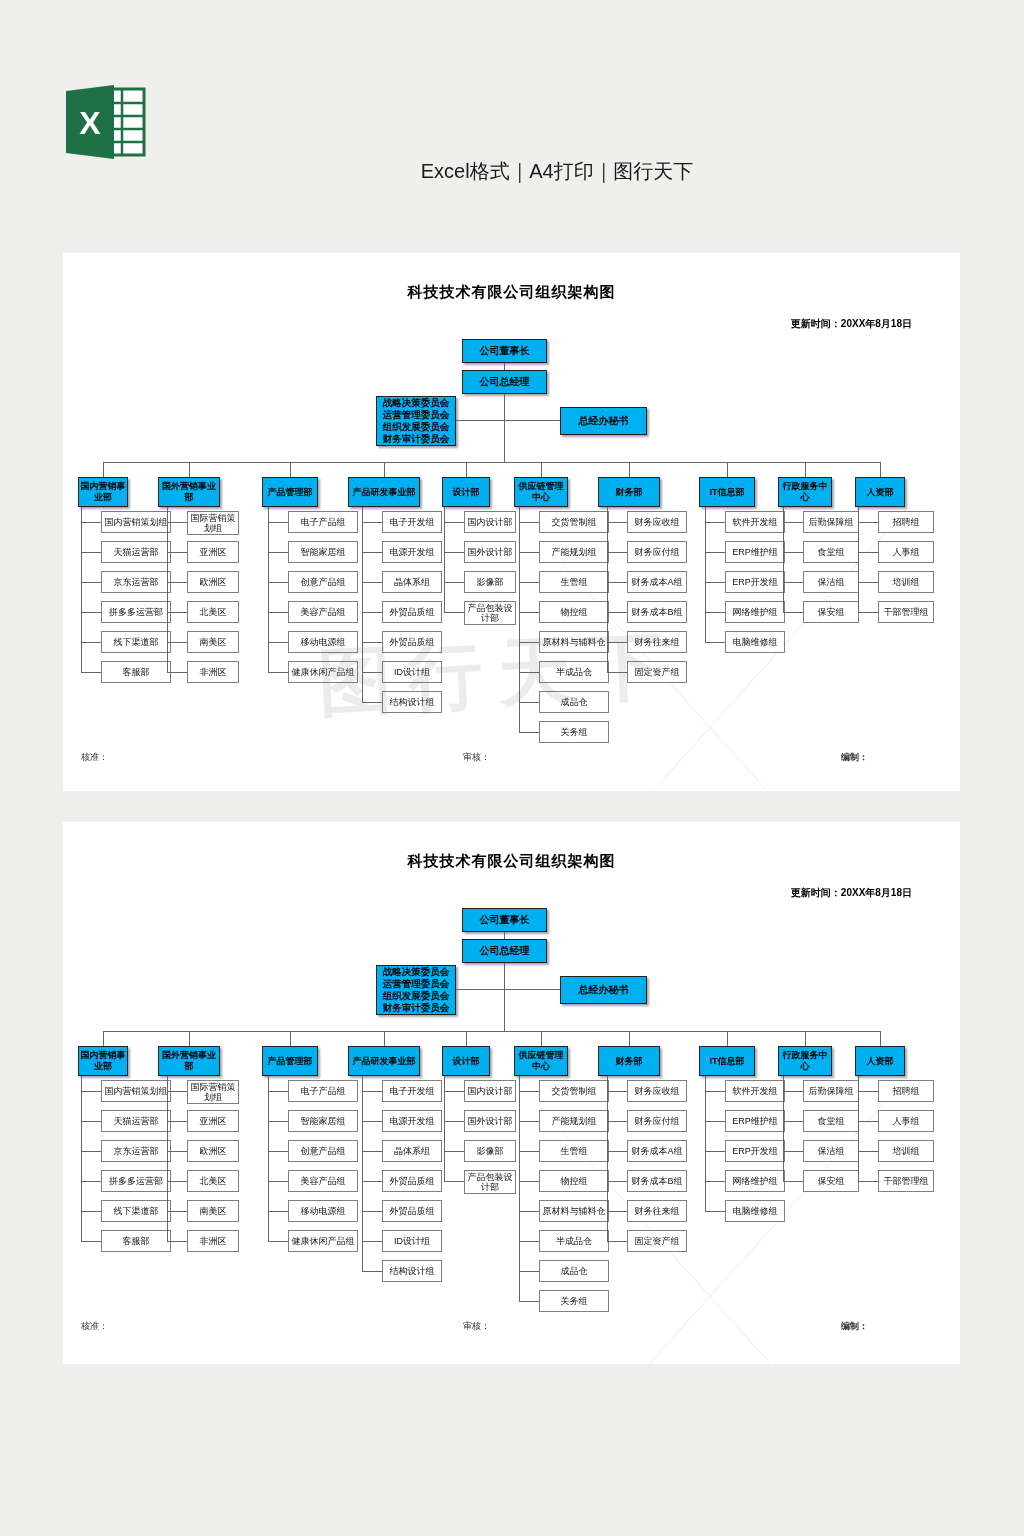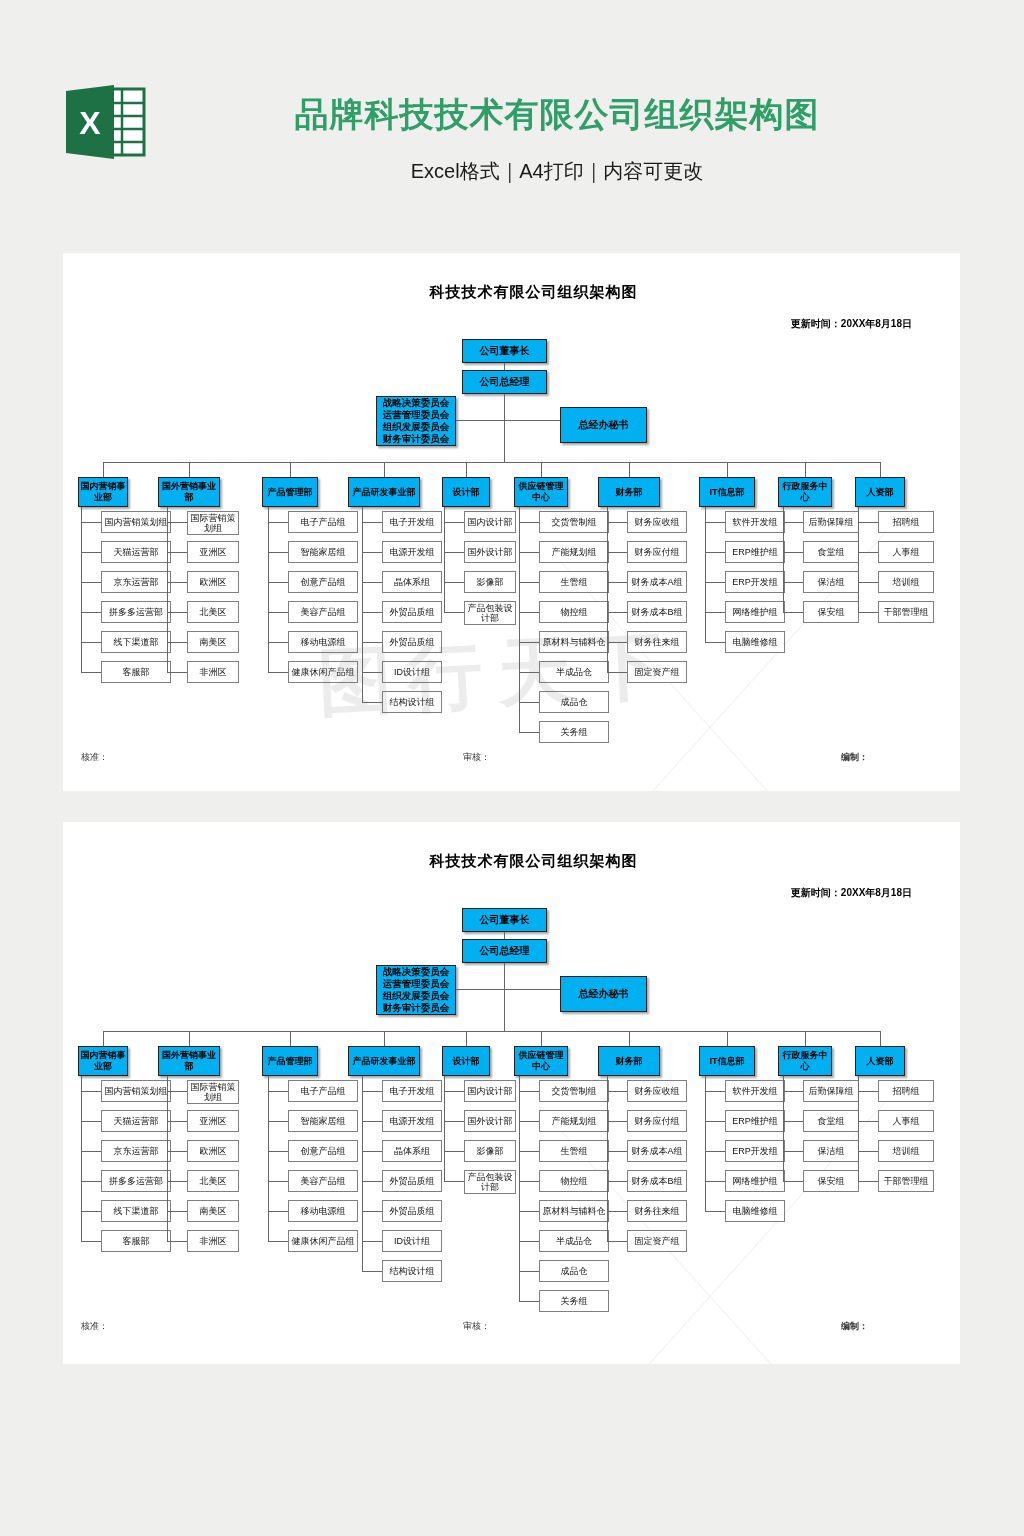--- a/index.html
+++ b/index.html
@@ -17,32 +17,32 @@
     font-size:34px; font-weight:bold; color:#2f9e68; letter-spacing:1px; white-space:nowrap;
   }
   .sub-title {
     position:absolute; top:158px; left:130px; right:40px; text-align:center;
     font-size:20px; font-weight:500; color:#1a1a1a;
   }
   
   .panel { position:absolute; left:63px; width:897px; background:#ffffff; }
   .panel .inner { position:absolute; inset:0; overflow:hidden; }
   .chart-title { position:absolute; top:30px; left:0; width:100%; text-align:center;
-    font-size:15px; font-weight:bold; color:#000; letter-spacing:1px;padding-left:22px; }
+    font-size:15px; font-weight:bold; color:#000; letter-spacing:1px; }
   .updated { position:absolute; top:64px; right:48px; font-size:10px; font-weight:bold; color:#000; }
   
   .bluebox {
     position:absolute; background:#00b0f0; border:1px solid #222; box-sizing:border-box;
     box-shadow:1.5px 1.5px 2px rgba(0,0,0,0.35);
     display:flex; align-items:center; justify-content:center; flex-direction:column;
     text-align:center; font-weight:bold; color:#000;
   }
   .box-chairman  { left:399px; top:86px;  width:85px; height:24px; font-size:10px; }
   .box-gm        { left:399px; top:117px; width:85px; height:24px; font-size:10px; }
-  .box-secretary { left:497px; top:154px; width:87px; height:36px; font-size:10px; }
+  .box-secretary { left:497px; top:154px; width:87px; height:28px; font-size:10px; }
   .box-committee { left:313px; top:143px; width:80px; height:50px; font-size:9.5px; line-height:12px; }
   .dept { font-size:9px; line-height:11px; padding:1px; }
   
   .hline,.vline { position:absolute; background:#666; }
   .hline { height:1px; } .vline { width:1px; }
   
   .leaf {
     position:absolute; background:#fff; border:1px solid #7f7f7f; box-sizing:border-box;
     display:flex; align-items:center; justify-content:center; text-align:center;
     font-size:9px; line-height:10px; color:#111; min-height:22px; padding:1px 2px;
@@ -66,22 +66,21 @@
   <svg class="excel-icon" viewBox="0 0 84 76">
     <rect x="36" y="5" width="44" height="66" fill="#ffffff" stroke="#1e7145" stroke-width="3"></rect>
     <line x1="36" y1="19" x2="80" y2="19" stroke="#1e7145" stroke-width="2.5"></line>
     <line x1="36" y1="32" x2="80" y2="32" stroke="#1e7145" stroke-width="2.5"></line>
     <line x1="36" y1="45" x2="80" y2="45" stroke="#1e7145" stroke-width="2.5"></line>
     <line x1="36" y1="58" x2="80" y2="58" stroke="#1e7145" stroke-width="2.5"></line>
     <line x1="58" y1="5" x2="58" y2="71" stroke="#1e7145" stroke-width="2.5"></line>
     <polygon points="2,7 50,1 50,75 2,69" fill="#1e7145"></polygon>
     <text x="26" y="50" fill="#ffffff" font-size="32" font-weight="bold" text-anchor="middle" font-family="Liberation Sans, sans-serif">X</text>
   </svg>
-  <div class="main-title">品牌科技技术有限公司组织架构图</div>
-  <div class="sub-title">Excel格式｜A4打印｜内容可更改</div>
+  <div class="sub-title">Excel格式｜A4打印｜图行天下</div>
 </div>
 
 <div class="panel" id="panel1" style="top:253px; height:538px;">
   <div class="inner">
     <div class="wm-line wm-l1"></div>
     <div class="wm-line wm-l2"></div>
     <div class="chart-title">科技技术有限公司组织架构图</div>
     <div class="updated">更新时间：20XX年8月18日</div>
 
     <div class="bluebox box-chairman">公司董事长</div>

